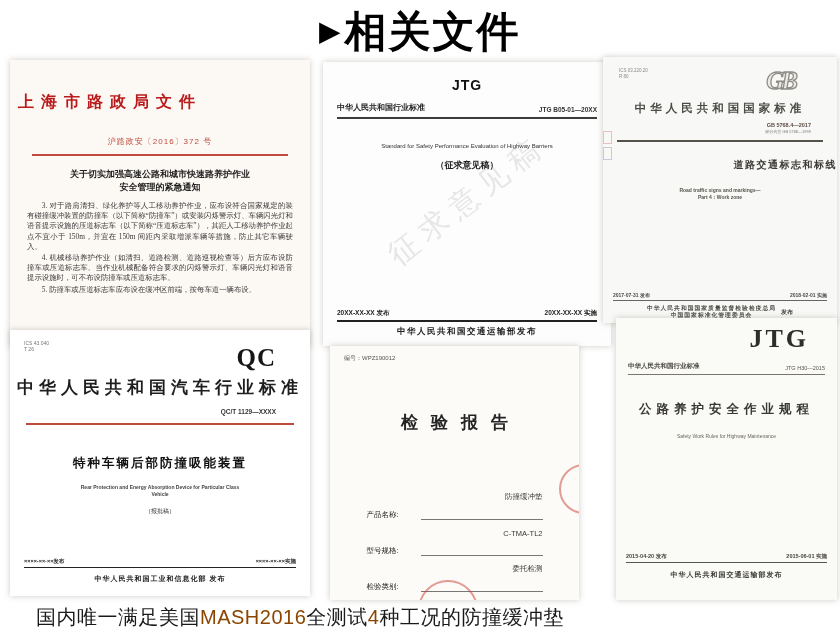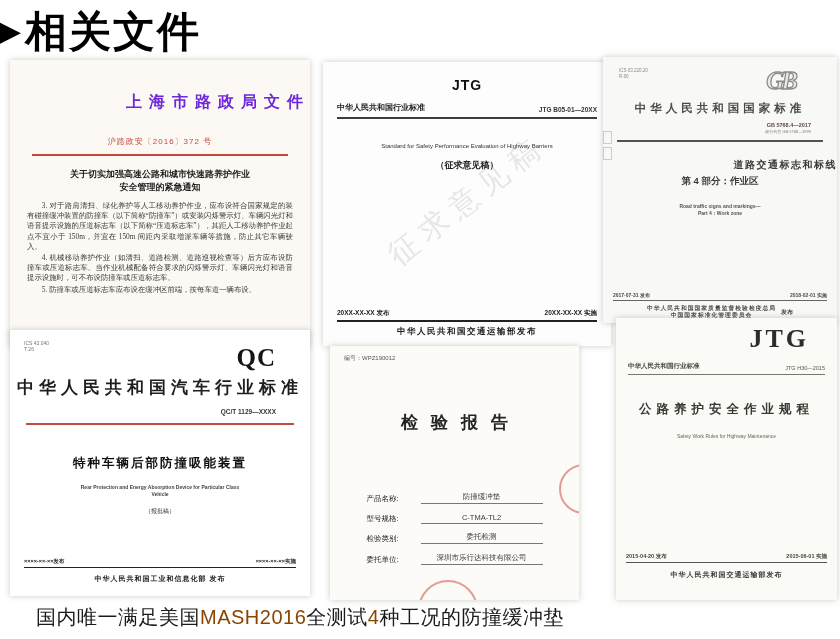--- a/index.html
+++ b/index.html
@@ -1,32 +1,32 @@
 <!DOCTYPE html>
 <html><head>
 <meta charset="utf-8">
 <style>
   html,body{margin:0;padding:0;background:#ffffff;}
   body{width:840px;height:639px;overflow:hidden;position:relative;
        font-family:"Liberation Sans", sans-serif;color:#222;}
   .slide{position:absolute;inset:0;}
 
   
-  .slide-title{position:absolute;top:4px;left:0;width:100%;
+  .slide-title{position:absolute;top:4px;left:0;width:100%;text-align:center;
     font-weight:bold;font-size:42px;color:#000;letter-spacing:2px;}
   .slide-title .marker{display:inline-block;font-size:26px;transform:translateY(-6px);margin-right:3px;}
 
   
   .paper{position:absolute;background:#fdfdfc;box-shadow:0 0 6px rgba(120,115,105,.38);overflow:hidden;}
   .dates-row{display:flex;justify-content:space-between;font-weight:bold;}
   .rule-red{background:#c04b3c;}
 
   
   #doc-shanghai{left:10px;top:60px;width:300px;height:287px;background:#fcf8f4;z-index:1;}
-  .sh-title{margin-top:32px;text-align:right;color:#6d28d9;font-family:"Liberation Serif",serif;
+  .sh-title{margin-top:32px;text-align:left;color:#b91c1c;font-family:"Liberation Serif",serif;
     font-weight:bold;font-size:16px;letter-spacing:7px;padding-left:8px;}
   .sh-no{margin-top:23px;text-align:center;color:#c04b3c;font-size:8px;letter-spacing:1px;}
   .sh-rule{height:2px;margin:7px 22px 0;}
   .sh-heading{margin-top:12px;text-align:center;font-weight:bold;font-size:9px;line-height:13px;color:#1f1f1f;}
   .sh-body{margin:7px 17px 0;font-size:7.4px;line-height:10.2px;text-align:justify;color:#3a3a3a;
     font-family:"Liberation Serif",serif;}
   .sh-body p{margin:0 0 1px;text-indent:2em;}
 
   
   #doc-qc{left:10px;top:330px;width:300px;height:266px;background:#ffffff;z-index:3;}
@@ -60,21 +60,21 @@
   .g-publisher{text-align:center;font-size:8.5px;font-weight:bold;margin-top:4px;letter-spacing:1.5px;color:#222;}
 
   
   #doc-report{left:330px;top:346px;width:249px;height:254px;background:#fcfbf8;z-index:4;}
   .r-no{padding:8px 0 0 14px;font-size:6px;color:#555;}
   .r-title{margin-top:48px;text-align:center;font-size:17px;font-weight:bold;
     letter-spacing:13px;text-indent:13px;color:#242424;font-family:"Liberation Serif",serif;}
   .r-fields{margin-top:58px;}
   .r-field{display:flex;justify-content:center;align-items:flex-end;font-size:7.5px;margin-bottom:8.5px;}
   .f-label{width:54px;color:#222;}
-  .f-value{width:122px;text-align:center;border-bottom:1px solid #777;padding-bottom:1px;color:#383838;}
+  .f-value{width:122px;text-align:right;border-bottom:1px solid #777;padding-bottom:17px;color:#383838;}
   .stamp{position:absolute;border-radius:50%;border:2.5px solid rgba(205,60,50,.5);}
   .stamp-right{width:46px;height:46px;right:-30px;top:118px;}
   .stamp-bottom{width:56px;height:56px;left:88px;bottom:-40px;}
 
   
   #doc-gb{left:603px;top:57px;width:234px;height:266px;background:#f8f9f7;z-index:1;}
   .gb-ics{position:absolute;left:16px;top:11px;font-size:4.5px;line-height:5.5px;color:#888;}
   .gb-logo{position:absolute;right:42px;top:10px;font-family:"Liberation Serif",serif;font-weight:bold;
     font-style:italic;font-size:25px;letter-spacing:-3px;color:#ecebe6;-webkit-text-stroke:1.3px #8f8d88;}
   .gb-name{margin-top:44px;text-align:center;font-family:"Liberation Serif",serif;font-weight:bold;
@@ -210,21 +210,20 @@
       <div>R 80</div>
     </div>
     <div class="gb-logo">GB</div>
     <div class="edge-tab pink"></div>
     <div class="edge-tab blue"></div>
     <div class="gb-name">中华人民共和国国家标准</div>
     <div class="gb-number">GB 5768.4—2017</div>
     <div class="gb-replaces">部分代替 GB 5768—1999</div>
     <div class="gb-rule"></div>
     <div class="gb-title1">道路交通标志和标线</div>
-    <div class="gb-title2">第 4 部分：作业区</div>
     <div class="gb-en">
       <div>Road traffic signs and markings—</div>
       <div>Part 4：Work zone</div>
     </div>
     <div class="gb-bottom">
       <div class="dates-row">
         <span>2017-07-31 发布</span>
         <span>2018-02-01 实施</span>
       </div>
       <div class="gb-publisher">

